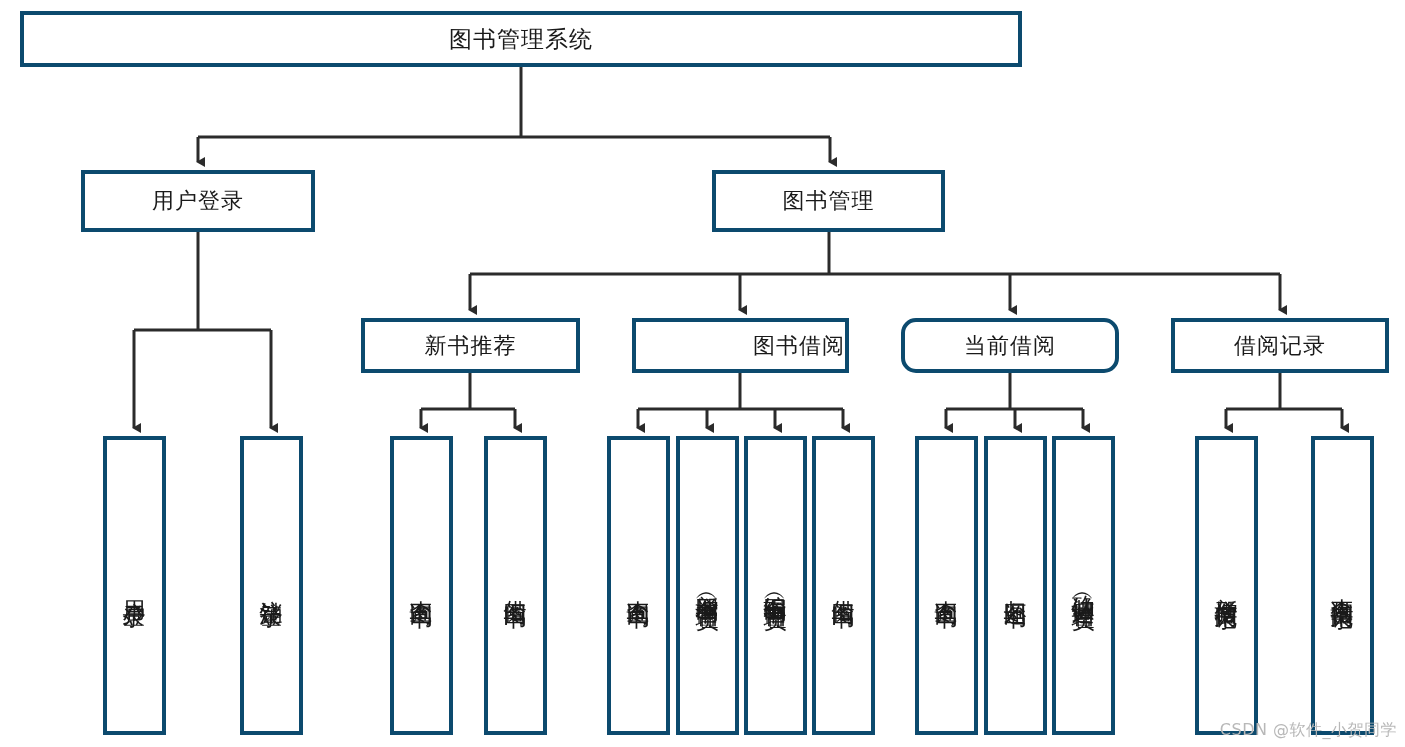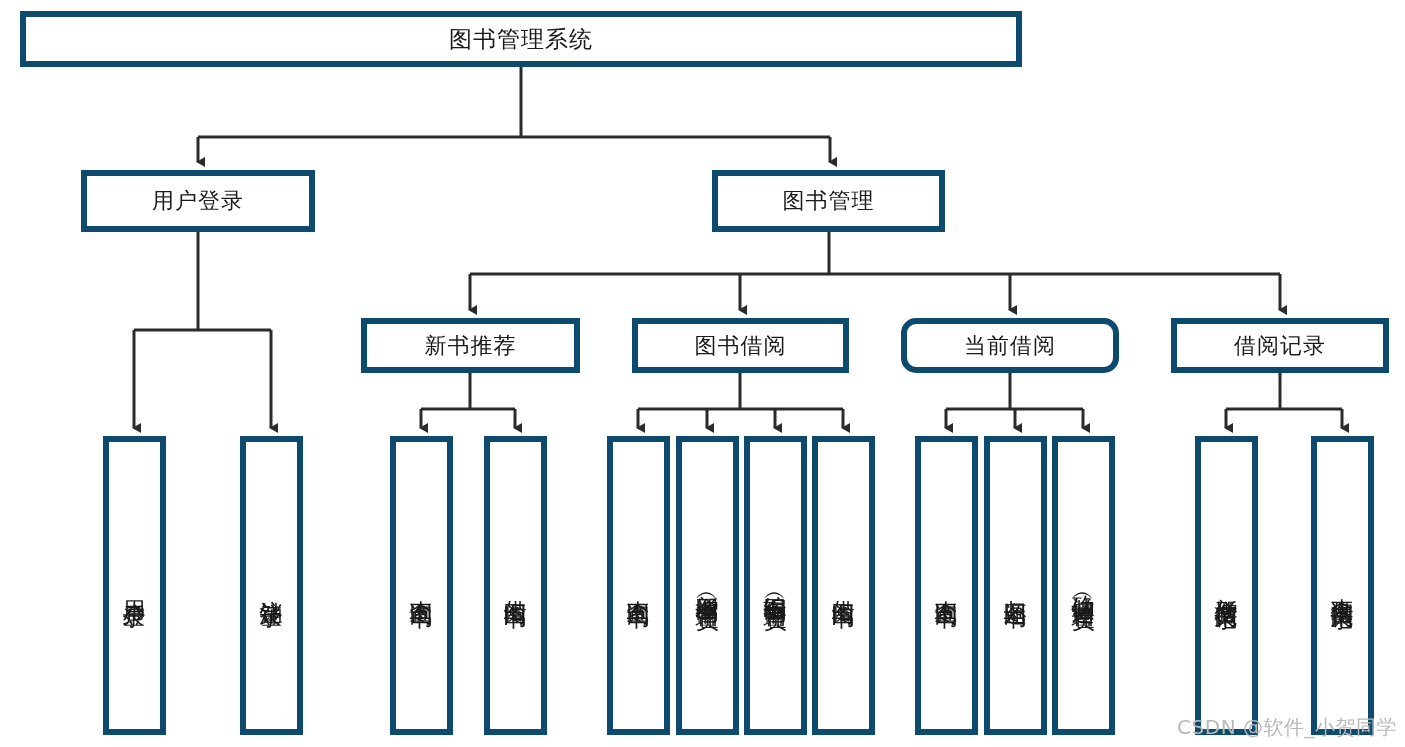--- a/index.html
+++ b/index.html
@@ -20,21 +20,21 @@
     position: absolute;
     left: 0;
     top: 0;
     width: 1405px;
     height: 747px;
     pointer-events: none;
   }
   .node {
     position: absolute;
     box-sizing: border-box;
-    border: 6px solid #0c4a6e;
+    border: 4px solid #0c4a6e;
     background: #ffffff;
     display: flex;
     align-items: center;
     justify-content: center;
     color: #1a1a1a;
   }
   .node.horiz {
     font-size: 22px;
     letter-spacing: 1px;
   }
@@ -55,21 +55,21 @@
     text-align: center;
     color: #1a1a1a;
   }
   .hlabel {
     white-space: nowrap;
   }
   #watermark {
     position: absolute;
     right: 8px;
     bottom: 6px;
-    font-size: 20px;
+    font-size: 16px;
     color: #b8b8b8;
     letter-spacing: 0.5px;
     white-space: nowrap;
     text-align: center;
   }
 </style>
 </head>
 <body>
 
 <div id="canvas">
@@ -131,21 +131,21 @@
   <div class="node horiz" style="left:81px; top:170px; width:234px; height:62px;">
     <span class="hlabel">用户登录</span>
   </div>
   <div class="node horiz" style="left:361px; top:318px; width:219px; height:55px;">
     <span class="hlabel">新书推荐</span>
   </div>
 
   <div class="node horiz" style="left:712px; top:170px; width:233px; height:62px;">
     <span class="hlabel">图书管理</span>
   </div>
-  <div class="node horiz" style="left:632px; top:318px; width:217px; height:55px;">
+  <div class="node horiz" style="left:632px; top:318px; width:217px; height:55px;justify-content:flex-end;">
     <span class="hlabel">图书借阅</span>
   </div>
   <div class="node horiz" style="left:901px; top:318px; width:218px; height:55px;border-radius:15px;">
     <span class="hlabel">当前借阅</span>
   </div>
   <div class="node horiz" style="left:1171px; top:318px; width:218px; height:55px;">
     <span class="hlabel">借阅记录</span>
   </div>
 
   <div class="node leaf" style="left:103px; top:436px; width:63px; height:299px;">

